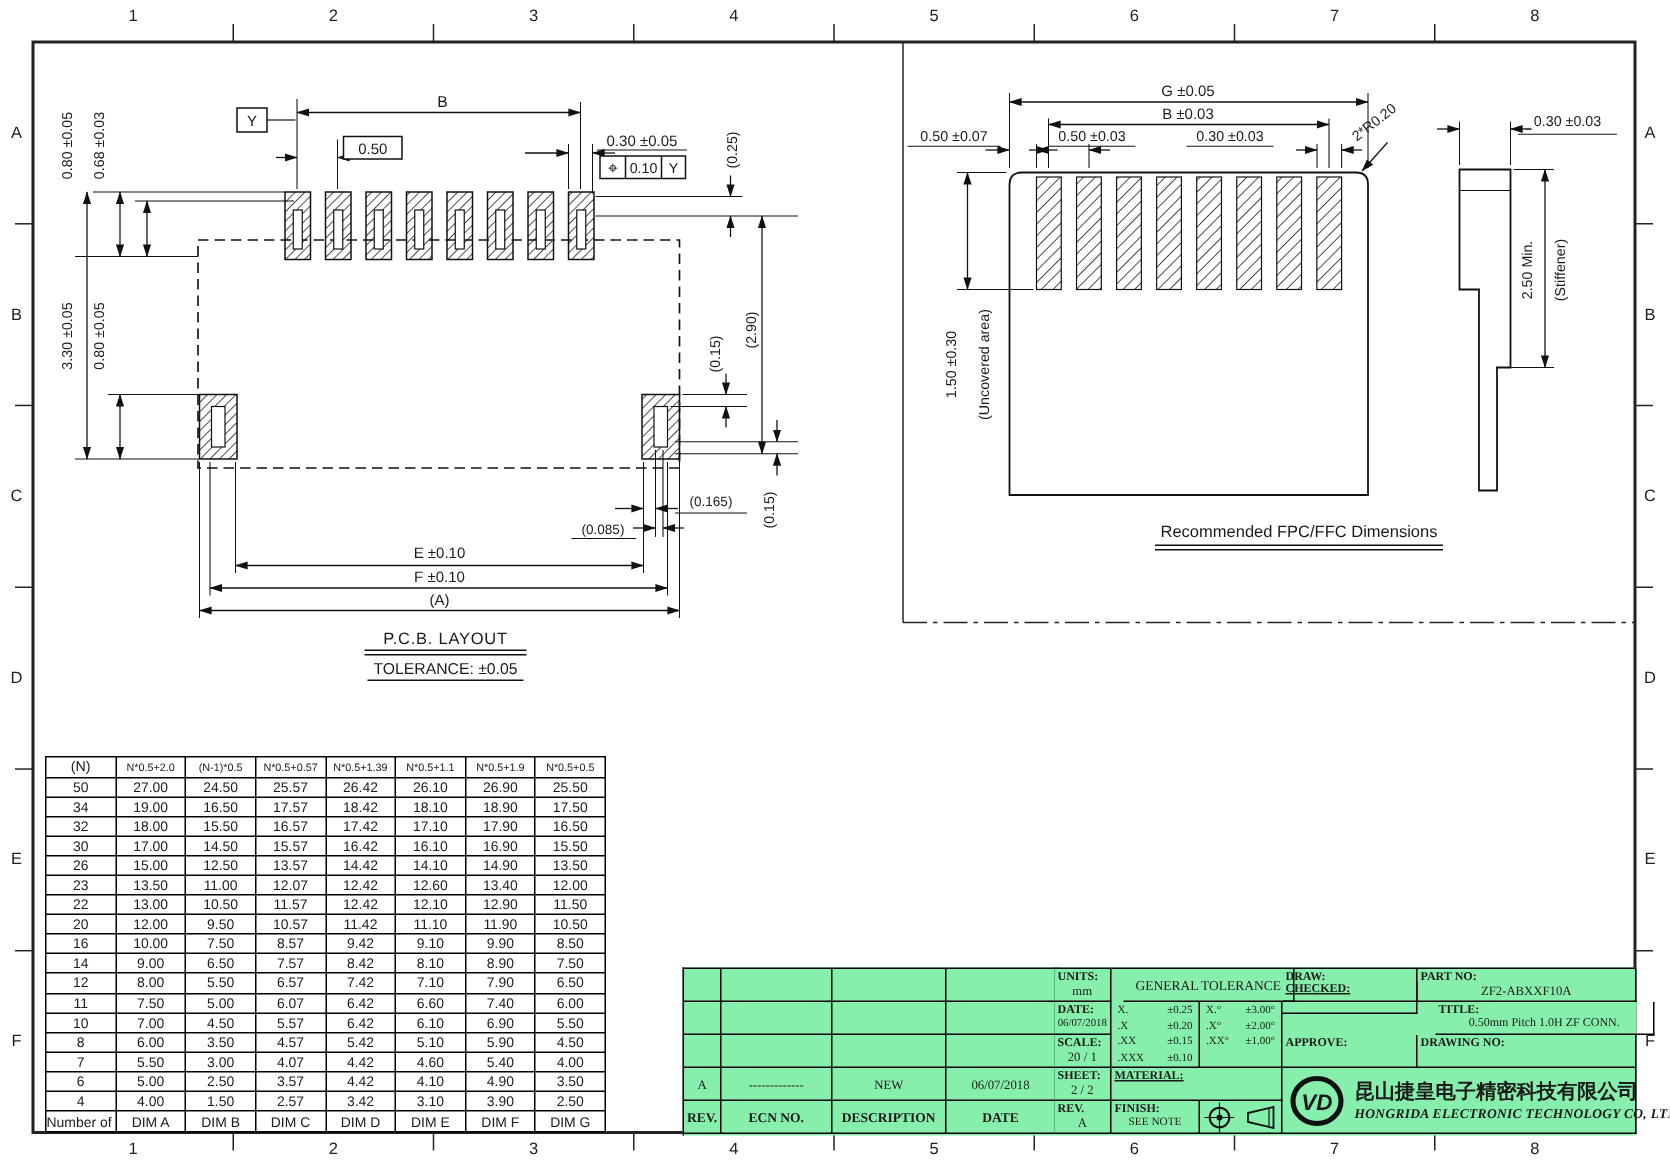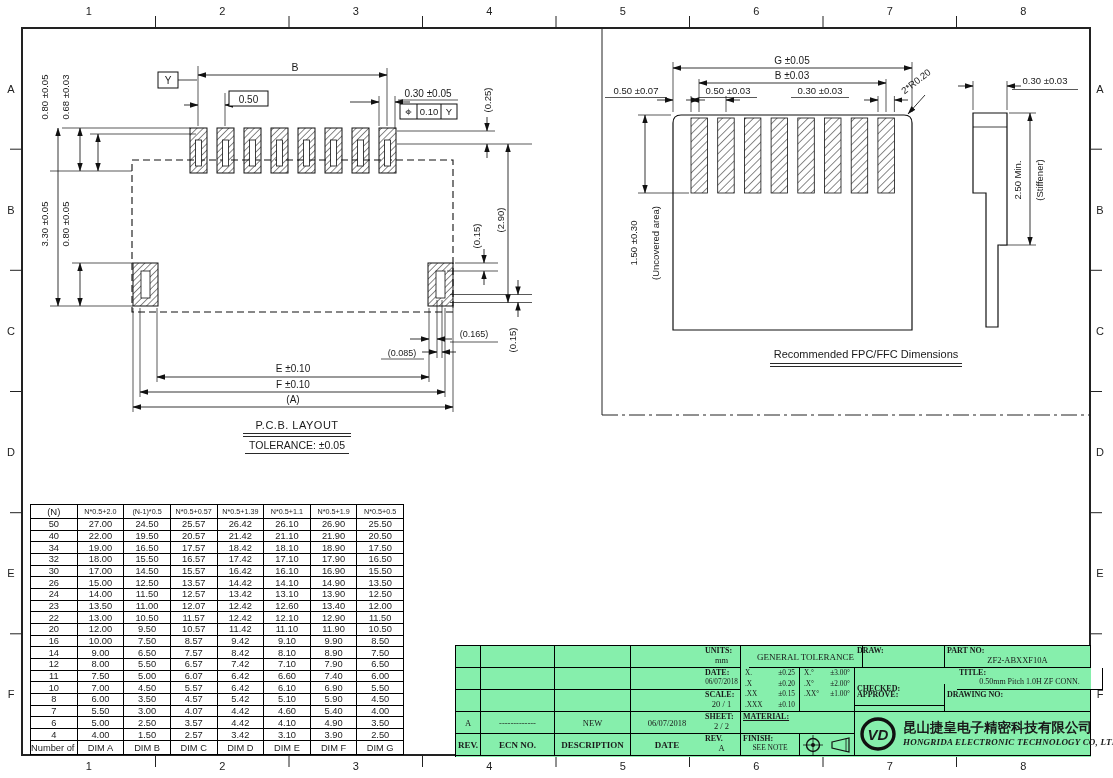--- a/index.html
+++ b/index.html
@@ -347,30 +347,20 @@
           <td>50</td>
           <td>27.00</td>
           <td>24.50</td>
           <td>25.57</td>
           <td>26.42</td>
           <td>26.10</td>
           <td>26.90</td>
           <td>25.50</td>
         </tr>
         <tr>
-          <td>40</td>
-          <td>22.00</td>
-          <td>19.50</td>
-          <td>20.57</td>
-          <td>21.42</td>
-          <td>21.10</td>
-          <td>21.90</td>
-          <td>20.50</td>
-        </tr>
-        <tr>
           <td>34</td>
           <td>19.00</td>
           <td>16.50</td>
           <td>17.57</td>
           <td>18.42</td>
           <td>18.10</td>
           <td>18.90</td>
           <td>17.50</td>
         </tr>
         <tr>
@@ -395,30 +385,20 @@
         </tr>
         <tr>
           <td>26</td>
           <td>15.00</td>
           <td>12.50</td>
           <td>13.57</td>
           <td>14.42</td>
           <td>14.10</td>
           <td>14.90</td>
           <td>13.50</td>
-        </tr>
-        <tr>
-          <td>24</td>
-          <td>14.00</td>
-          <td>11.50</td>
-          <td>12.57</td>
-          <td>13.42</td>
-          <td>13.10</td>
-          <td>13.90</td>
-          <td>12.50</td>
         </tr>
         <tr>
           <td>23</td>
           <td>13.50</td>
           <td>11.00</td>
           <td>12.07</td>
           <td>12.42</td>
           <td>12.60</td>
           <td>13.40</td>
           <td>12.00</td>
@@ -640,21 +620,21 @@
       <circle cx="12" cy="10" r="6.5" fill="none" stroke="#111" stroke-width="1.4"></circle>
       <circle cx="12" cy="10" r="2" fill="#111"></circle>
       <path d="M31,7 L48,3 L48,17 L31,13 Z" fill="none" stroke="#111" stroke-width="1.2"></path>
       <line x1="45" y1="3.7" x2="45" y2="16.3" stroke="#111" stroke-width="0.8"></line>
     </svg>
   </div>
 
   <div class="cell" style="left:152px;top:0;width:90px;height:22px;">
     <div class="lab">DRAW:</div>
   </div>
-  <div class="cell" style="left:152px;top:38px;width:90px;height:22px;">
+  <div class="cell" style="left:152px;top:8px;width:90px;height:22px;text-decoration:underline;">
     <div class="lab">CHECKED:</div>
   </div>
   <div class="cell" style="left:152px;top:44px;width:90px;height:22px;">
     <div class="lab">APPROVE:</div>
   </div>
 
   <div class="cell" style="left:242px;top:0;width:146px;height:22px;">
     <div class="lab">PART NO:</div>
     <div class="val">ZF2-ABXXF10A</div>
   </div>

